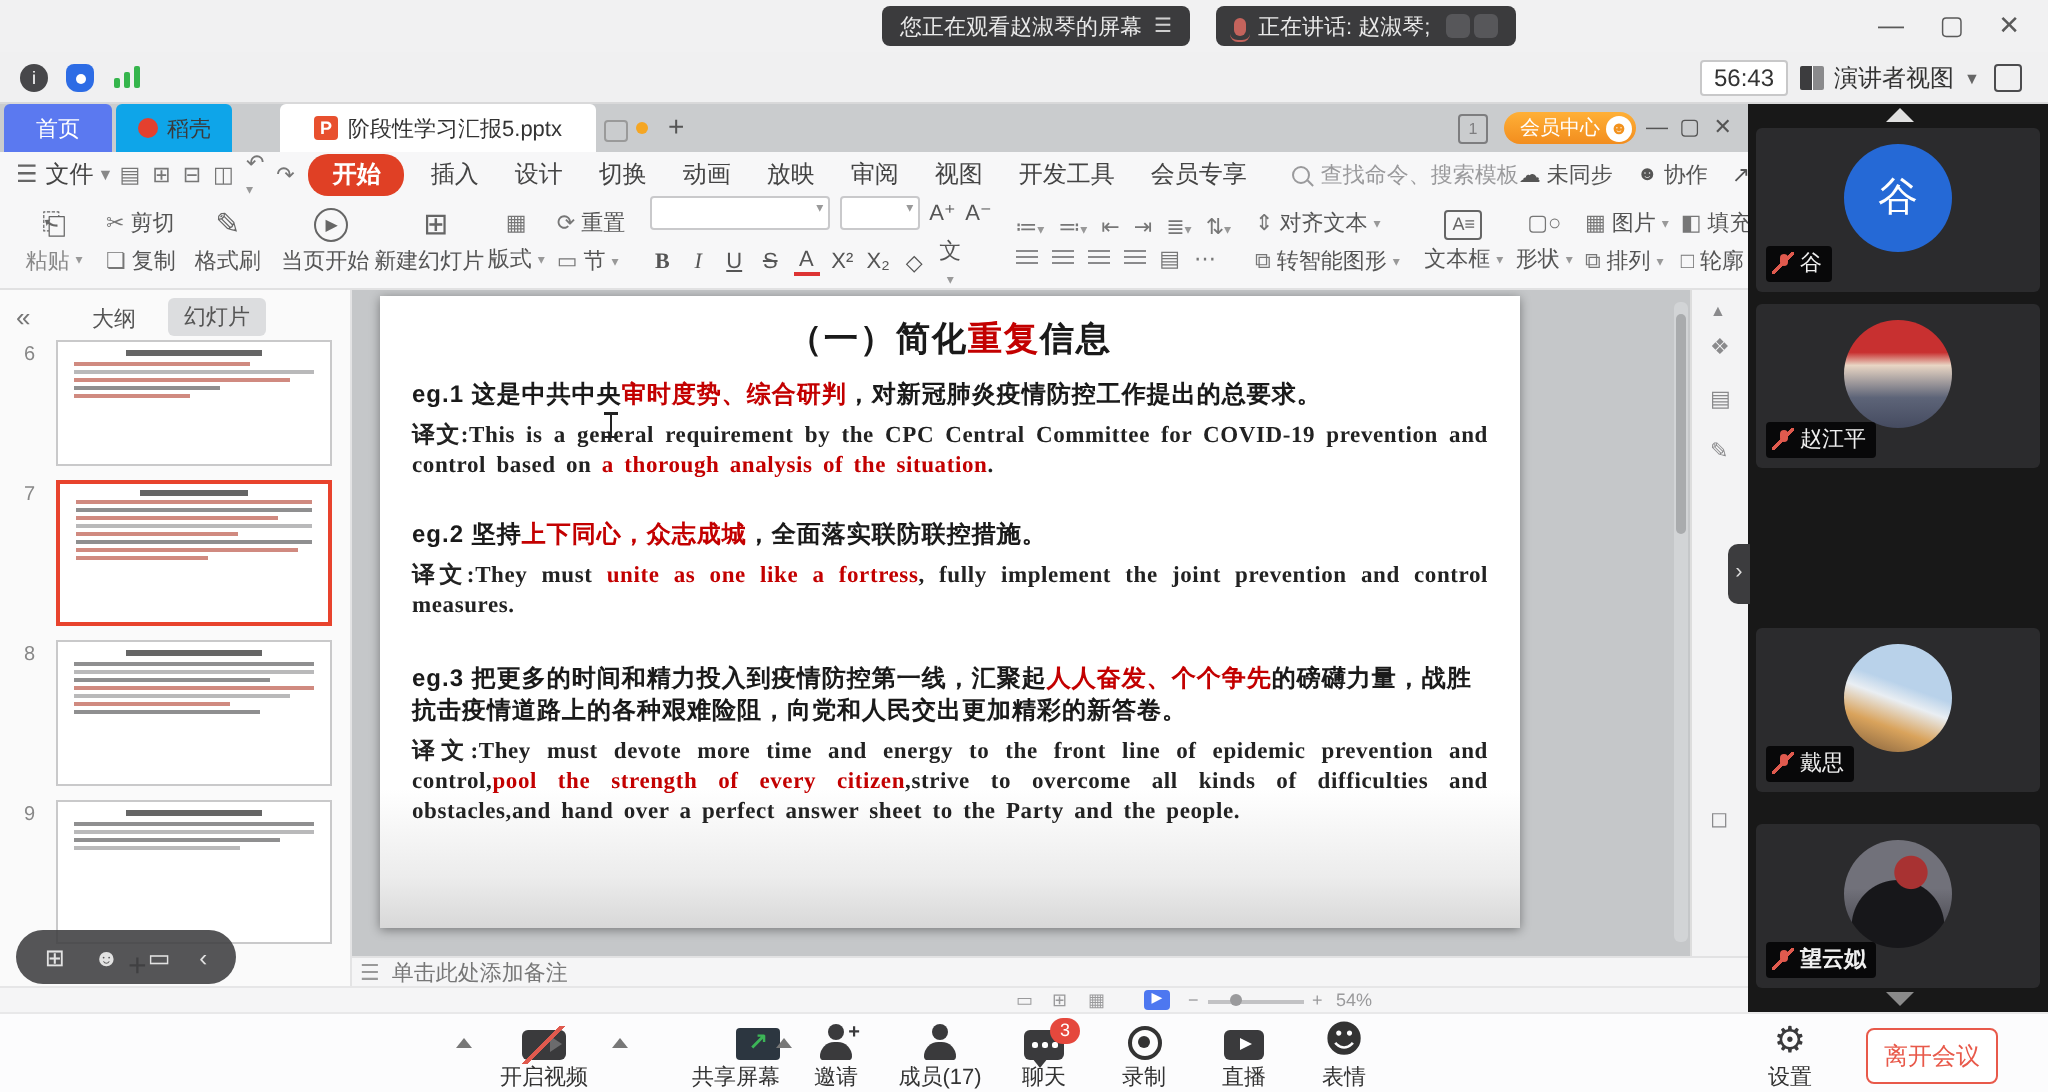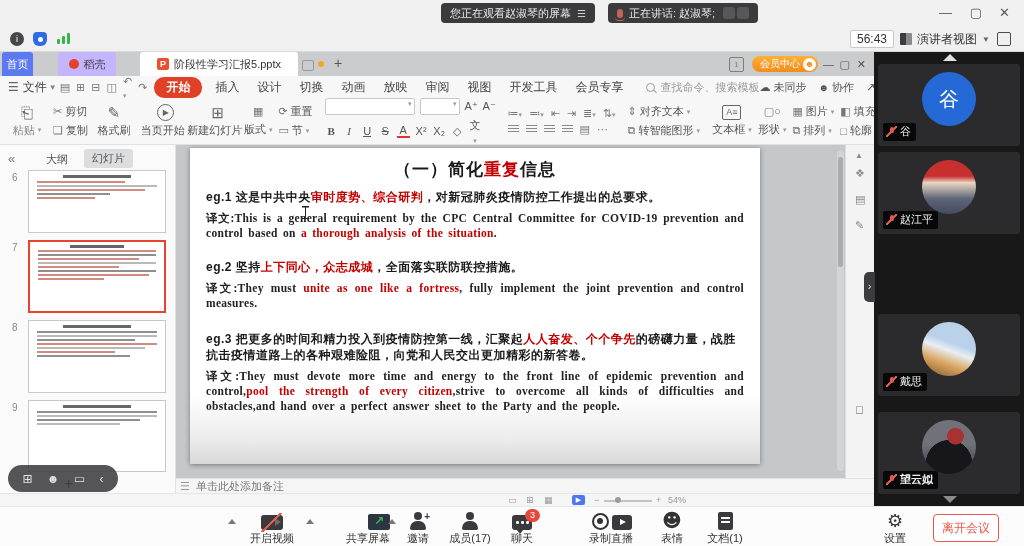--- a/index.html
+++ b/index.html
@@ -23,22 +23,22 @@
   .sig{position:absolute;bottom:0;width:3px;background:#35b54c;border-radius:1px;}
   .timerbox{position:absolute;top:4px;height:16px;background:#fff;border:1px solid #c8c8c9;border-radius:2px;
             font-size:12px;color:#333;padding:0 6px;line-height:16px;}
   .viewmode{position:absolute;top:4px;height:18px;display:flex;align-items:center;gap:5px;font-size:12px;color:#333;}
   .layout-ic{width:12px;height:12px;background:linear-gradient(90deg,#3c3c3e 48%,#fff 48%,#fff 54%,#8a8a8c 54%);border-radius:1px;}
   .fs-ic{position:absolute;top:6px;width:12px;height:12px;border:1.6px solid #4c4c4e;border-radius:2px;}
   
   #wps{position:absolute;left:0;top:52px;width:874px;height:454px;background:#f7f7f8;}
   #tabbar{position:absolute;left:0;top:0;width:874px;height:24px;background:#caccce;}
   .wtab{position:absolute;top:0;height:24px;display:flex;align-items:center;justify-content:center;gap:5px;font-size:11px;box-sizing:border-box;}
-  #tab-home{left:2px;width:31px;background:#5b79f0;color:#fff;border-radius:3px 3px 0 0;}
-  #tab-docer{left:58px;width:58px;background:#c4b5fd;color:#3a3a3a;border-radius:3px 3px 0 0;font-family:Liberation Mono, monospace;}
+  #tab-home{left:2px;width:54px;background:#5b79f0;color:#fff;border-radius:3px 3px 0 0;}
+  #tab-docer{left:58px;width:58px;background:#0ea5e9;color:#3a3a3a;border-radius:3px 3px 0 0;font-family:Liberation Mono, monospace;}
   .docer-dot{width:10px;height:10px;border-radius:50%;background:#e4402e;display:inline-block;}
   #tab-doc{left:140px;width:158px;background:#fff;color:#333;border-radius:3px 3px 0 0;}
   .ppt-ic{width:12px;height:12px;border-radius:2px;background:#e8502e;color:#fff;font-size:9px;font-weight:bold;text-align:center;line-height:12px;display:inline-block;}
   .bub-ic{width:10px;height:9px;border:1px solid #9a9a9a;border-radius:2px;display:inline-block;}
   .odot{width:6px;height:6px;border-radius:50%;background:#f5a623;display:inline-block;}
   .plus-tab{position:absolute;left:312px;top:3px;font-size:14px;color:#555;}
   .acct-pill{position:absolute;right:56px;top:4px;height:16px;border-radius:8px;background:linear-gradient(180deg,#ffb037,#f28d1e);
              color:#fff;font-size:10px;display:flex;align-items:center;gap:3px;padding:0 2px 0 8px;}
   .acct-av{width:13px;height:13px;border-radius:50%;background:#fff;color:#f2921f;font-size:9px;text-align:center;line-height:13px;}
   .wtool-ic{position:absolute;right:130px;top:5px;width:13px;height:13px;border:1px solid #7d7d7f;border-radius:2px;color:#7d7d7f;font-size:8px;text-align:center;line-height:13px;}
@@ -569,43 +569,37 @@
     <span>成员(17)</span>
   </div>
   <div class="bitem" style="left:522px;">
     <span class="bico">
         <span class="i-chat">
           <span class="badge">3</span>
         </span>
       </span>
     <span>聊天</span>
   </div>
-  <div class="bitem" style="left:600px;">
+  <div class="bitem" style="left:572px;">
     <span class="bico">
         <span class="i-rec"></span>
       </span>
     <span>录制</span>
   </div>
   <div class="bitem" style="left:622px;">
     <span class="bico">
         <span class="i-live" actable="false"></span>
       </span>
     <span>直播</span>
   </div>
   <div class="bitem" style="left:672px;">
     <span class="bico">
         <span class="i-emoji">☻</span>
       </span>
     <span>表情</span>
-  </div>
-  <div class="bitem" style="left:725px;">
-    <span class="bico">
-        <span class="i-doc"></span>
-      </span>
-    <span>文档(1)</span>
   </div>
   <div class="bitem" style="left:895px;">
     <span class="bico">
         <span class="i-gear">⚙</span>
       </span>
     <span>设置</span>
   </div>
   <div class="leavebtn">离开会议</div>
 </div>
 

